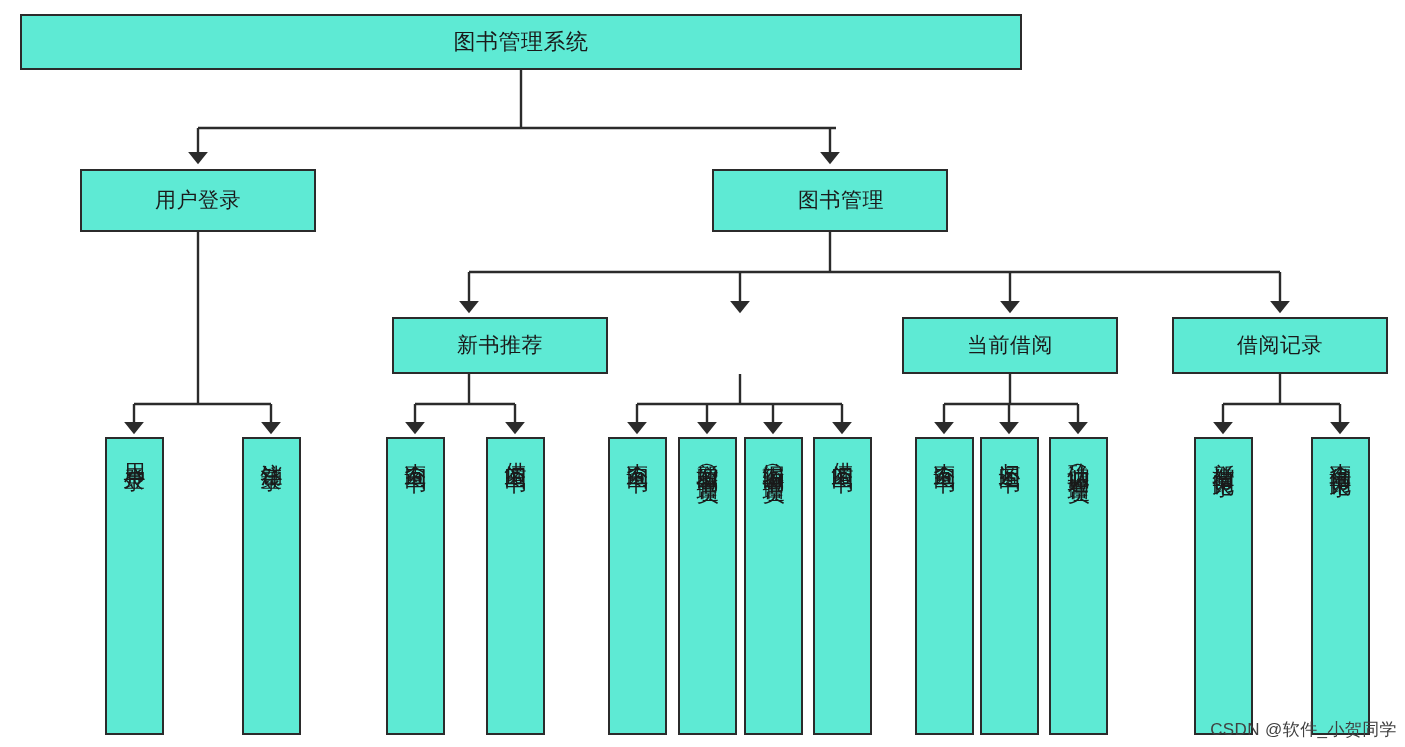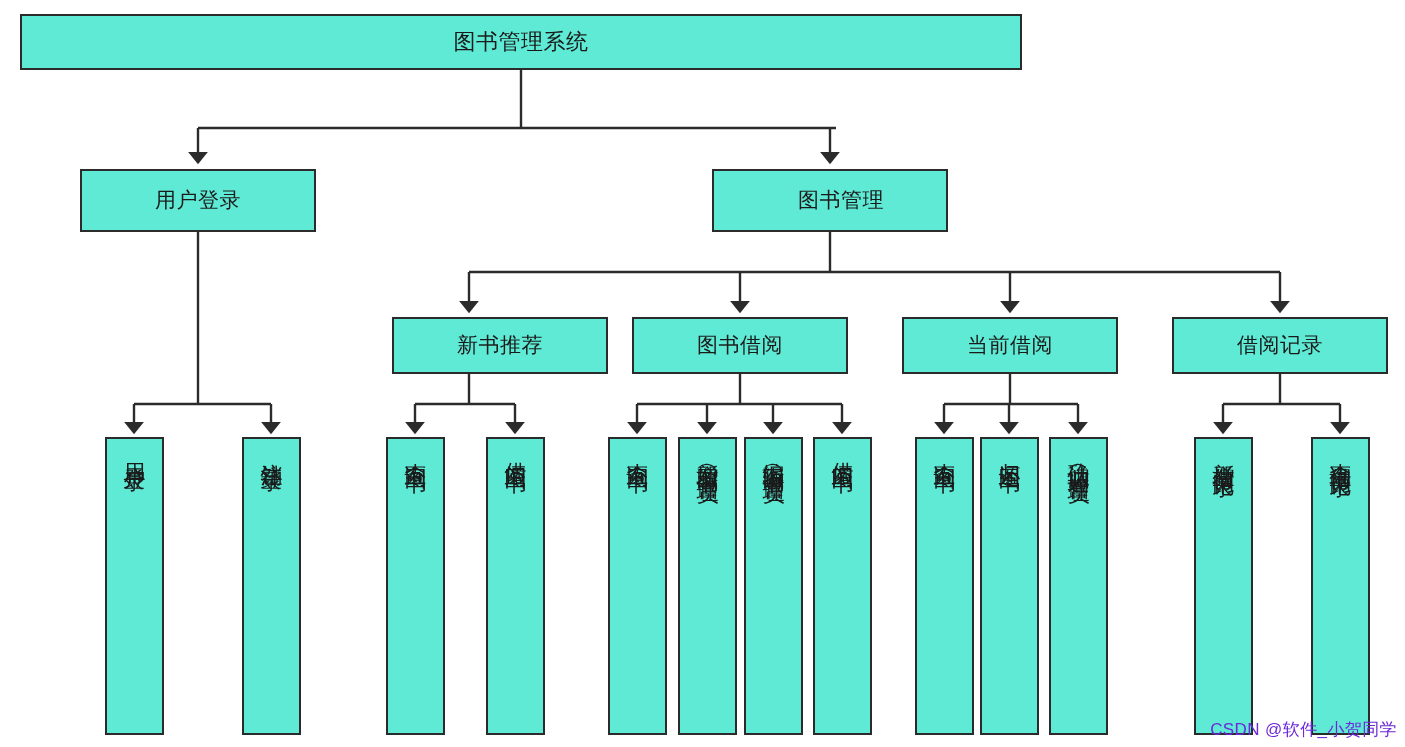--- a/index.html
+++ b/index.html
@@ -36,21 +36,21 @@
     font-size:22px;
     letter-spacing:3px;
     line-height:1;
   }
 
   #watermark{
     position:absolute;
     right:8px;
     bottom:6px;
     font-size:17px;
-    color:#6d28d9;
+    color:#404040;
     z-index:9;
     white-space:pre;
     letter-spacing:.4px;
   }
 </style>
 </head>
 <body>
 
 <div id="stage">
 
@@ -111,23 +111,20 @@
   <div class="node h-node" style="left:80px;top:169px;width:236px;height:63px;">
     <span class="lbl">用户登录</span>
   </div>
   <div class="node h-node" style="left:712px;top:169px;width:236px;height:63px;padding-left:22px;">
     <span class="lbl">图书管理</span>
   </div>
 
   <div class="node h-node" style="left:362px;top:317px;width:216px;height:57px;margin-left:30px;">
     <span class="lbl">新书推荐</span>
   </div>
-  <div class="node h-node" style="left:632px;top:317px;width:216px;height:57px;">
-    <span class="lbl">图书借阅</span>
-  </div>
   <div class="node h-node" style="left:1172px;top:317px;width:216px;height:57px;">
     <span class="lbl">借阅记录</span>
   </div>
   <div class="node h-node" style="left:902px;top:317px;width:216px;height:57px;">
     <span class="lbl">当前借阅</span>
   </div>
 
   <div class="node v-node" style="left:105px;top:437px;width:59px;height:298px;">
     <span class="lbl">用户登录</span>
   </div>

